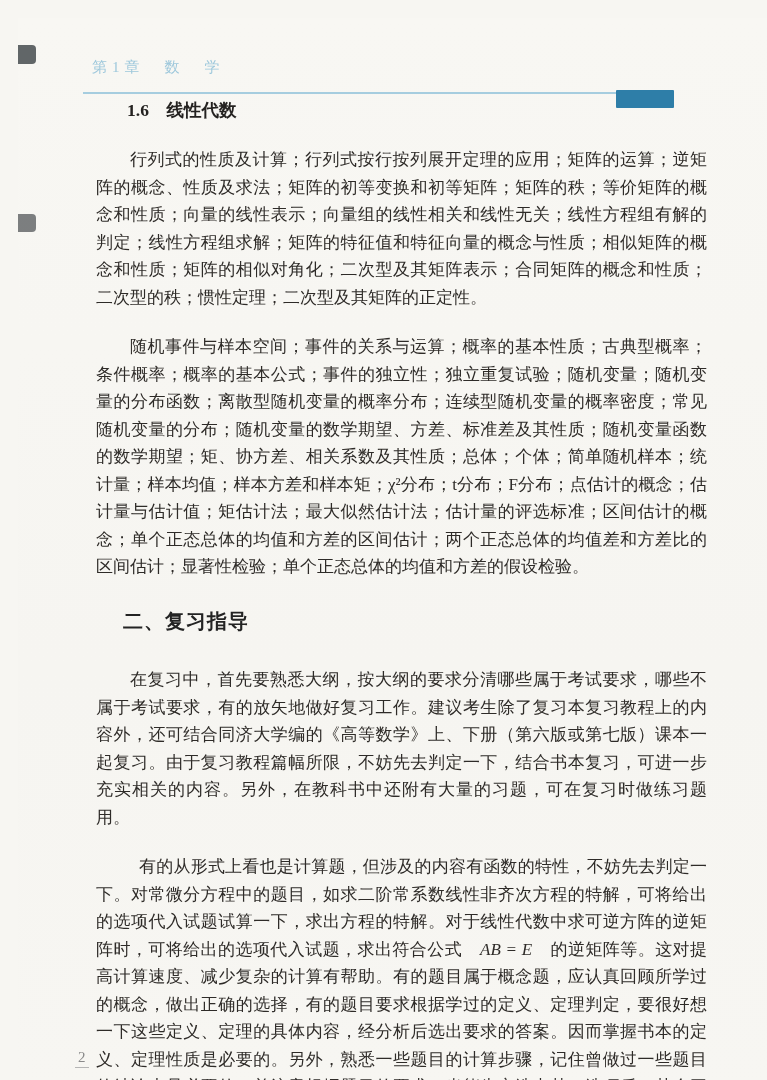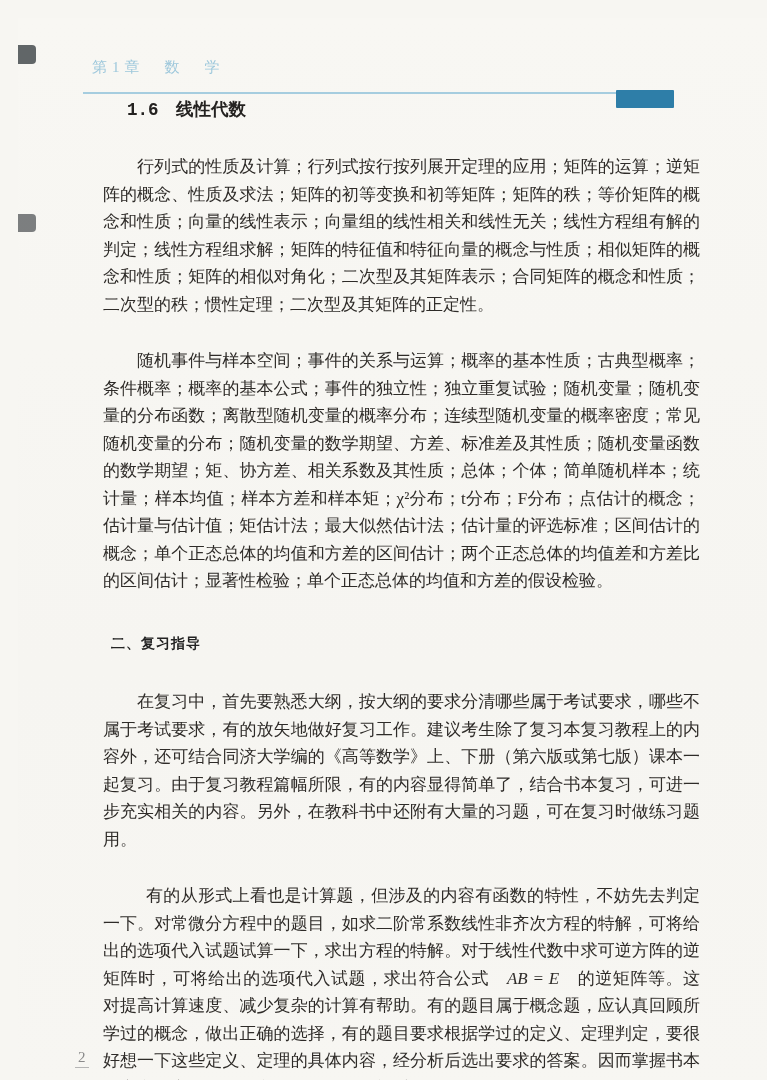--- a/index.html
+++ b/index.html
@@ -40,30 +40,30 @@
   .rule-bar{
     position:absolute;right:46px;top:1px;width:58px;height:6px;
     background:var(--bar_blue);border-radius:1px;
   }
   
   .content{
     position:absolute;top:58px;left:56px;right:56px;
     font-size:17px;line-height:27.5px;
     text-align:justify;
   }
-  .content p{text-indent:2em;margin:11px;}
+  .content p{text-indent:2em;margin:4px;}
   h3.sub{
     font-size:17.5px;line-height:28px;font-weight:bold;color:#242220;
     text-indent:2em;margin:2px 0 1px 0;
-    font-family:Liberation Mono, monospace;
+    font-family:Liberation Serif, serif;
   }
   h2.sec{
     font-family:"Liberation Sans","DejaVu Sans",sans-serif;
-    font-size:14px;font-weight:bold;color:#232323;
-    margin:17px 0 13px 0;padding-left:2em;letter-spacing:1px;
+    font-size:20px;font-weight:bold;color:#232323;
+    margin:9px 0 13px 0;padding-left:2em;letter-spacing:1px;
   }
   .math{font-style:italic;font-weight:normal;font-family:"Liberation Serif","DejaVu Serif",serif;}
   
   .pagenum{
     position:absolute;left:57px;bottom:30px;
     font-size:15px;color:#8a8a8a;
     padding:0 3px 1px 3px;border-bottom:1px solid #b5b5b5;
   }
 </style>
 </head>
@@ -83,20 +83,20 @@
 
   <main class="content">
 
     <h3 class="sub">1.6　线性代数</h3>
     <p>行列式的性质及计算；行列式按行按列展开定理的应用；矩阵的运算；逆矩阵的概念、性质及求法；矩阵的初等变换和初等矩阵；矩阵的秩；等价矩阵的概念和性质；向量的线性表示；向量组的线性相关和线性无关；线性方程组有解的判定；线性方程组求解；矩阵的特征值和特征向量的概念与性质；相似矩阵的概念和性质；矩阵的相似对角化；二次型及其矩阵表示；合同矩阵的概念和性质；二次型的秩；惯性定理；二次型及其矩阵的正定性。</p>
 
     <p>随机事件与样本空间；事件的关系与运算；概率的基本性质；古典型概率；条件概率；概率的基本公式；事件的独立性；独立重复试验；随机变量；随机变量的分布函数；离散型随机变量的概率分布；连续型随机变量的概率密度；常见随机变量的分布；随机变量的数学期望、方差、标准差及其性质；随机变量函数的数学期望；矩、协方差、相关系数及其性质；总体；个体；简单随机样本；统计量；样本均值；样本方差和样本矩；χ²分布；t分布；F分布；点估计的概念；估计量与估计值；矩估计法；最大似然估计法；估计量的评选标准；区间估计的概念；单个正态总体的均值和方差的区间估计；两个正态总体的均值差和方差比的区间估计；显著性检验；单个正态总体的均值和方差的假设检验。</p>
 
     <h2 class="sec">二、复习指导</h2>
 
-    <p>在复习中，首先要熟悉大纲，按大纲的要求分清哪些属于考试要求，哪些不属于考试要求，有的放矢地做好复习工作。建议考生除了复习本复习教程上的内容外，还可结合同济大学编的《高等数学》上、下册（第六版或第七版）课本一起复习。由于复习教程篇幅所限，有的内容显得简单了，结合书本复习，可进一步充实相关的内容。另外，在教科书中还附有大量的习题，可在复习时做练习题用。</p>
+    <p>在复习中，首先要熟悉大纲，按大纲的要求分清哪些属于考试要求，哪些不属于考试要求，有的放矢地做好复习工作。建议考生除了复习本复习教程上的内容外，还可结合同济大学编的《高等数学》上、下册（第六版或第七版）课本一起复习。由于复习教程篇幅所限，不妨先去判定一下，结合书本复习，可进一步充实相关的内容。另外，在教科书中还附有大量的习题，可在复习时做练习题用。</p>
     <p><span>有的从形式上看也是计算题，但涉及的内容有函数的特性，不妨先去判定一下。对常微分方程中的题目，如求二阶常系数线性非齐次方程的特解，可将给出的选项代入试题试算一下，求出方程的特解。对于线性代数中求可逆方阵的逆矩阵时，可将给出的选项代入试题，求出符合公式</span><span class="math">AB = E</span><span>的逆矩阵等。这对提高计算速度、减少复杂的计算有帮助。有的题目属于概念题，应认真回顾所学过的概念，做出正确的选择，有的题目要求根据学过的定义、定理判定，要很好想一下这些定义、定理的具体内容，经分析后选出要求的答案。因而掌握书本的定义、定理性质是必要的。另外，熟悉一些题目的计算步骤，记住曾做过一些题目的结论也是必要的。并注意根据题目的要求，当能肯定选出某一选项后，其余三个选项，不论它所给出的内容是什么，都不再去验证它为什么错。有的题目给了四个选项，一时判定不了的，可以采取逐一排除的方法，得到最后的结论。这些做法在具体做题时需要灵活掌握。但可以肯定的是，选择题往往是从涉及概念性较强，计算比较灵活，而计算量又不很大的一类题目中选出。了解以上情况之后，从一开始复习就要加以注意。最后通过系统的复习达到对考试要求的内容有一个全面了解，应该记忆的定义、定理、性质和一些推导出来的结论要记住，应该记忆的公</span></p>
 
   </main>
 
   <span class="pagenum">2</span>
 
 </div>
 
 </body></html>

